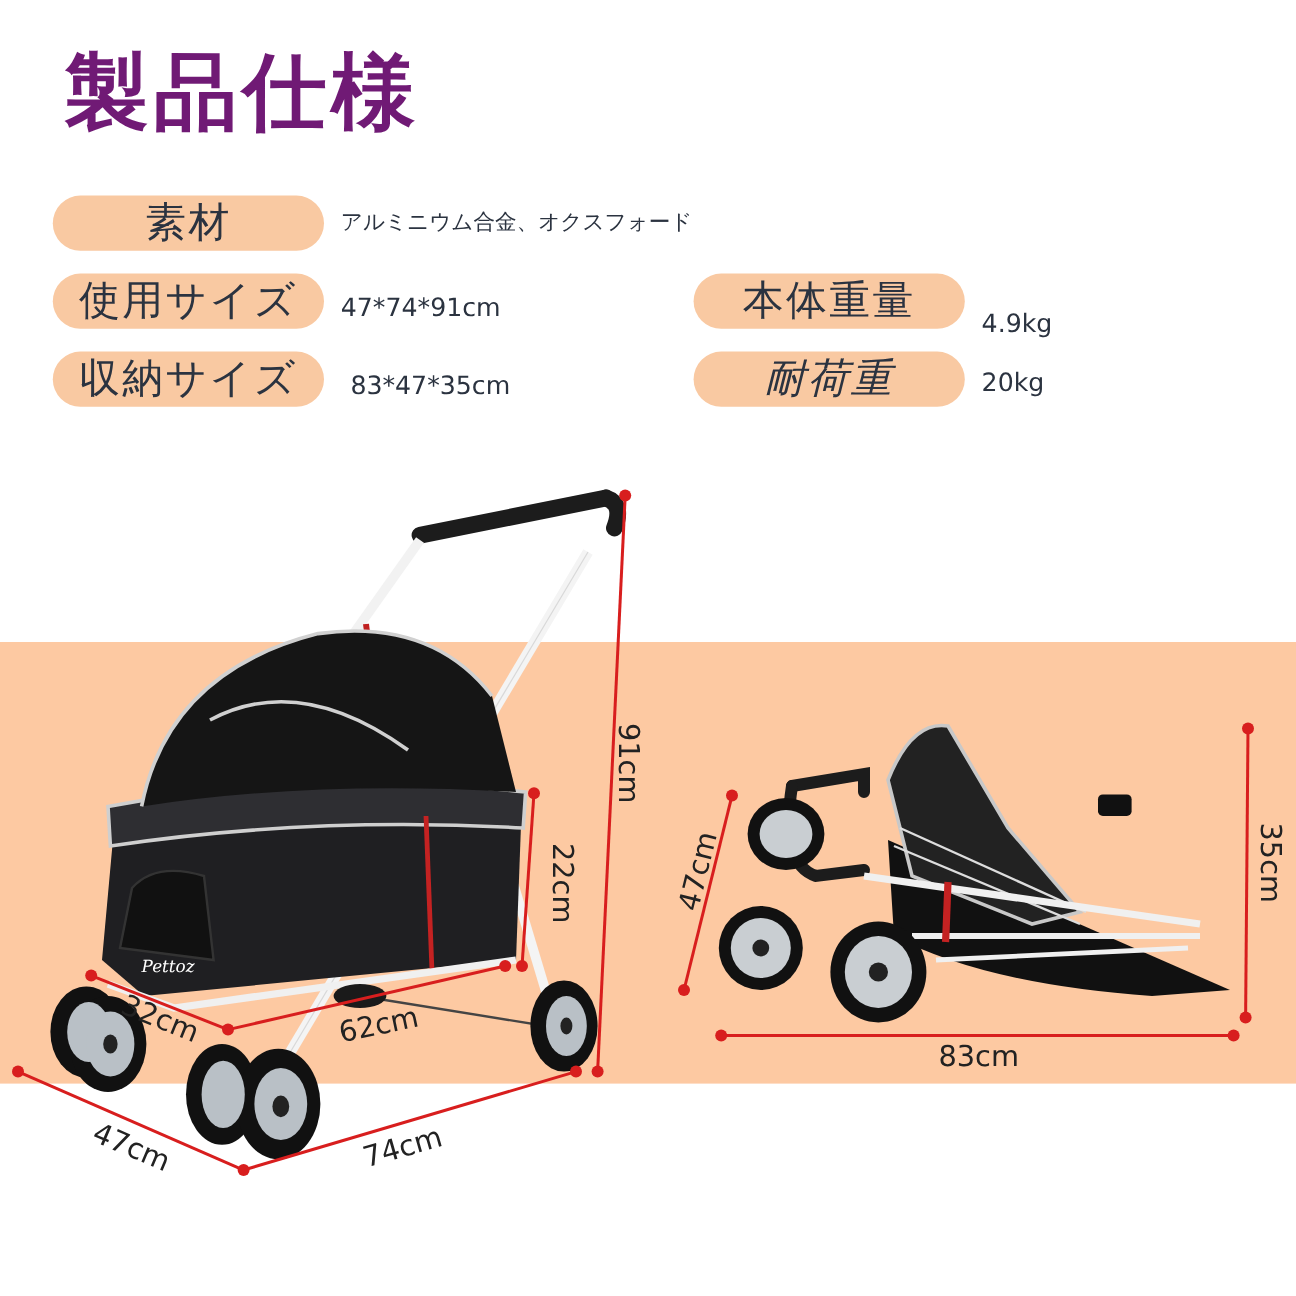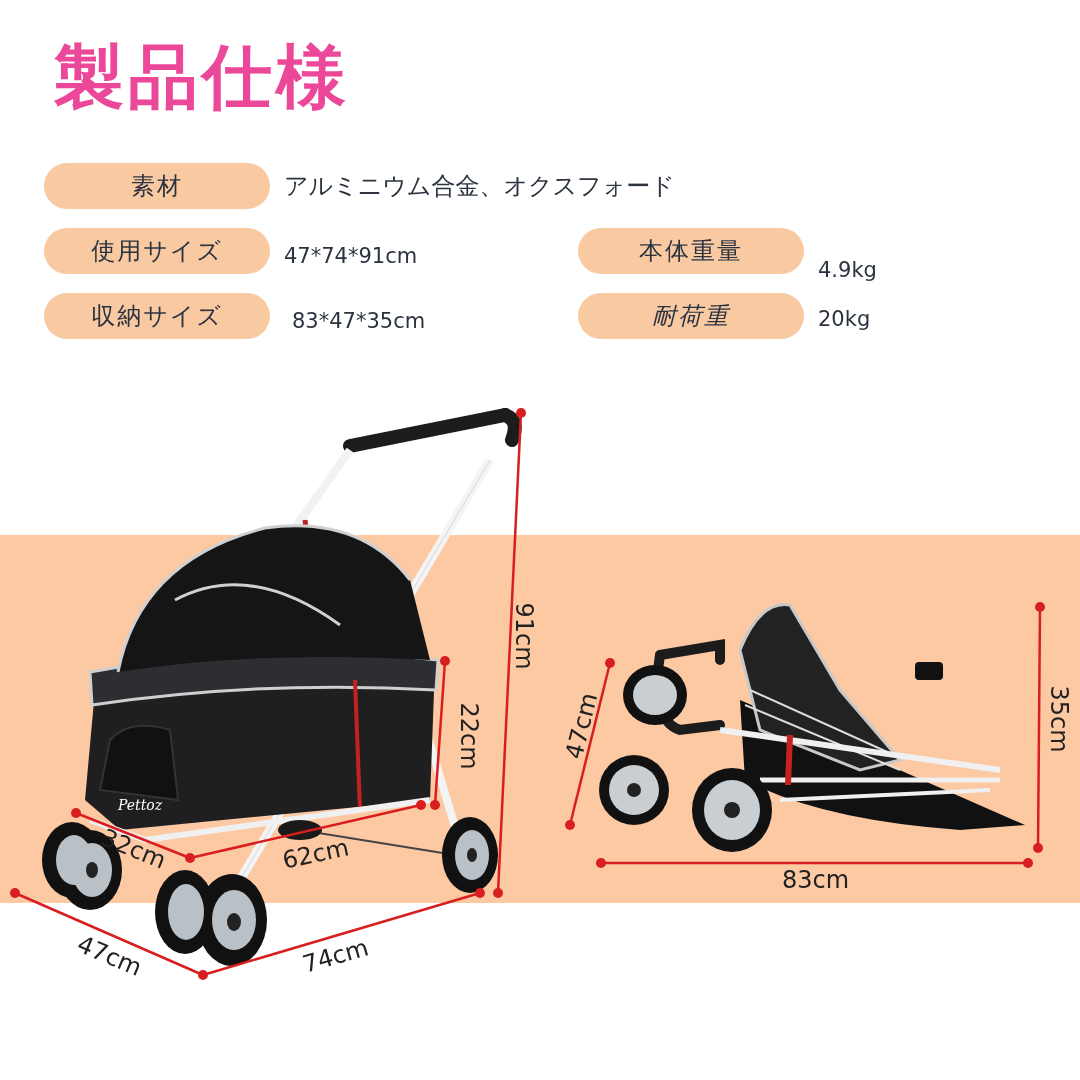--- a/index.html
+++ b/index.html
@@ -1,35 +1,35 @@
 <!DOCTYPE html>
 <html><head>
 <meta charset="utf-8">
 <style>
   * { box-sizing: border-box; margin: 0; padding: 0; }
   html, body { width: 1080px; height: 1080px; background: #ffffff; overflow: hidden; }
   body { position: relative; font-family: "DejaVu Sans", "Liberation Sans", sans-serif; color: #2b3340; }
 
-  .title { position: absolute; left: 54px; top: 42px; font-size: 70px; font-weight: bold; letter-spacing: 4px; color: #ec4899; line-height: 1; }
+  .title { position: absolute; left: 54px; top: 42px; font-size: 70px; font-weight: bold; letter-spacing: 4px; color: #701a75; line-height: 1; }
 
-  .pill { position: absolute; height: 46px; border-radius: 23px; background: #f9c9a2; display: flex; align-items: center; justify-content: center; font-size: 24px; color: #2b3340; letter-spacing: 2px; }
+  .pill { position: absolute; height: 46px; border-radius: 23px; background: #f9c9a2; display: flex; align-items: center; justify-content: center; font-size: 34px; color: #2b3340; letter-spacing: 2px; }
   .val { position: absolute; font-size: 21px; color: #2b3340; line-height: 46px; height: 46px; }
 
   .band { position: absolute; left: 0; top: 535px; width: 1080px; height: 368px; background: #fdc9a2; }
 
   svg.art { position: absolute; left: 0; top: 0; }
   .dim { position: absolute; font-size: 24px; color: #222; font-family: "DejaVu Sans", sans-serif; white-space: nowrap; transform-origin: center center; }
 </style>
 </head>
 <body>
 
 <div class="title">製品仕様</div>
 
 <div class="pill" style="left:44px; top:163px; width:226px;">素材</div>
-<div class="val" style="left:284px; top:163px; font-size:24px;">アルミニウム合金、オクスフォード</div>
+<div class="val" style="left:284px; top:163px; font-size:18px;">アルミニウム合金、オクスフォード</div>
 
 <div class="pill" style="left:44px; top:228px; width:226px;">使用サイズ</div>
 <div class="val" style="left:284px; top:233px;">47*74*91cm</div>
 
 <div class="pill" style="left:44px; top:293px; width:226px;">収納サイズ</div>
 <div class="val" style="left:292px; top:298px;">83*47*35cm</div>
 
 <div class="pill" style="left:578px; top:228px; width:226px;font-family:Liberation Mono, monospace;">本体重量</div>
 <div class="val" style="left:818px; top:231px;margin-top:16px;">4.9kg</div>
 

